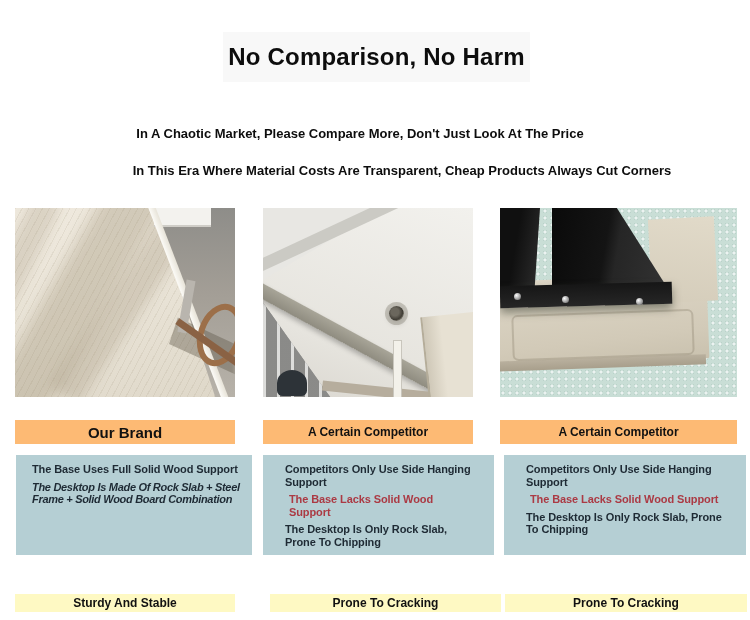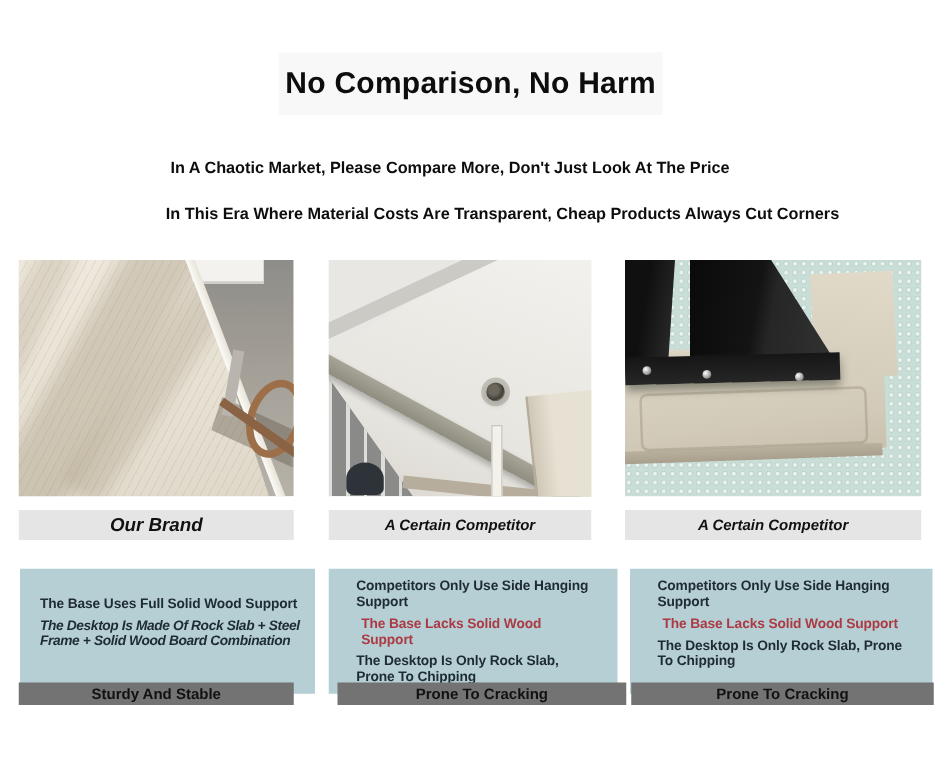--- a/index.html
+++ b/index.html
@@ -3,21 +3,21 @@
 <meta charset="utf-8">
 <style>
   html,body{margin:0;padding:0;}
   body{
     width:750px;height:620px;background:#ffffff;position:relative;overflow:hidden;
     font-family:"Liberation Sans","DejaVu Sans",sans-serif;color:#111;
   }
   .abs{position:absolute;}
 
   
-  .title-box{left:223px;top:42px;width:307px;height:50px;background:#f8f8f8;
+  .title-box{left:223px;top:32px;width:307px;height:50px;background:#f8f8f8;
     display:flex;align-items:center;justify-content:center;}
   .title{font-size:24px;font-weight:700;letter-spacing:.2px;white-space:nowrap;color:#0d0d0d;}
   .subtitle{width:750px;text-align:center;font-size:13px;font-weight:700;color:#0d0d0d;white-space:nowrap;}
   .subtitle1{top:126px;left:-15px;}
   .subtitle2{top:163px;left:27px;}
 
   
   .photo{top:208px;height:189px;overflow:hidden;background:#e9e6df;}
   .photo1{left:15px;width:220px;}
   .photo2{left:263px;width:210px;}
@@ -63,37 +63,37 @@
   .p3-groove{left:12px;top:104px;width:178px;height:42px;border:2px solid rgba(130,120,100,.30);border-radius:6px;transform:rotate(-2deg);}
   .p3-boardcol{left:150px;top:10px;width:66px;height:84px;background:linear-gradient(190deg,#e1dac9,#d5cdbb);transform:rotate(-3deg);}
   .p3-legA{left:0;top:0;width:40px;height:84px;background:linear-gradient(100deg,#101010 40%,#2e2e2e);clip-path:polygon(0 0,100% 0,86% 100%,0 100%);}
   .p3-legB{left:52px;top:0;width:118px;height:84px;clip-path:polygon(0 0,55% 0,100% 100%,0 100%);
     background:linear-gradient(100deg,#0a0a0a 0%,#141414 45%,#262626 55%,#333333 100%);}
   .p3-rail{left:0;top:76px;width:172px;height:22px;background:linear-gradient(#161616,#262626);transform:rotate(-1.5deg);box-shadow:0 5px 8px rgba(70,72,60,.55);}
   .p3-screw{width:7px;height:7px;border-radius:50%;background:radial-gradient(circle at 35% 35%,#fdfdfd,#9a9a9a 60%,#555555);}
   .p3-s1{left:14px;top:85px;} .p3-s2{left:62px;top:88px;} .p3-s3{left:136px;top:90px;}
 
   
-  .brand-label{top:408px;height:24px;display:flex;align-items:center;justify-content:center;background:#e5e5e5;font-style:italic;}
+  .brand-label{top:420px;height:24px;display:flex;align-items:center;justify-content:center;background:#fdba74;}
   .bl1{left:15px;width:220px;font-size:15px;font-weight:700;}
   .bl2{left:263px;width:210px;font-size:12px;font-weight:700;}
   .bl3{left:500px;width:237px;font-size:12px;font-weight:700;}
 
   
   .panel{top:455px;height:100px;background:#b5cfd4;box-sizing:border-box;}
-  .panel1{left:16px;width:236px;padding:22px 14px 0 16px;}
+  .panel1{left:16px;width:236px;padding:8px 14px 0 16px;}
   .panel2{left:263px;width:231px;padding:8px 20px 0 22px;}
   .panel3{left:504px;width:242px;padding:8px 20px 0 22px;}
   .panel p{margin:0 0 5px 0;font-size:11px;line-height:12.5px;font-weight:700;color:#1e2a34;letter-spacing:-0.1px;}
   .panel p.pt-red{color:#ab3a44;padding-left:4px;}
   .panel p.wide{width:236px;letter-spacing:-0.3px;position:relative;z-index:2;font-style:italic;}
 
   
-  .verdict{top:546px;height:18px;display:flex;align-items:center;justify-content:center;
-    font-size:12px;font-weight:700;background:#737373;}
+  .verdict{top:594px;height:18px;display:flex;align-items:center;justify-content:center;
+    font-size:12px;font-weight:700;background:#fef9c3;}
   .v1{left:15px;width:220px;}
   .v2{left:270px;width:231px;}
   .v3{left:505px;width:242px;}
 </style>
 </head>
 <body>
 
 <div class="abs title-box">
   <span class="title">No Comparison, No Harm</span>
 </div>

